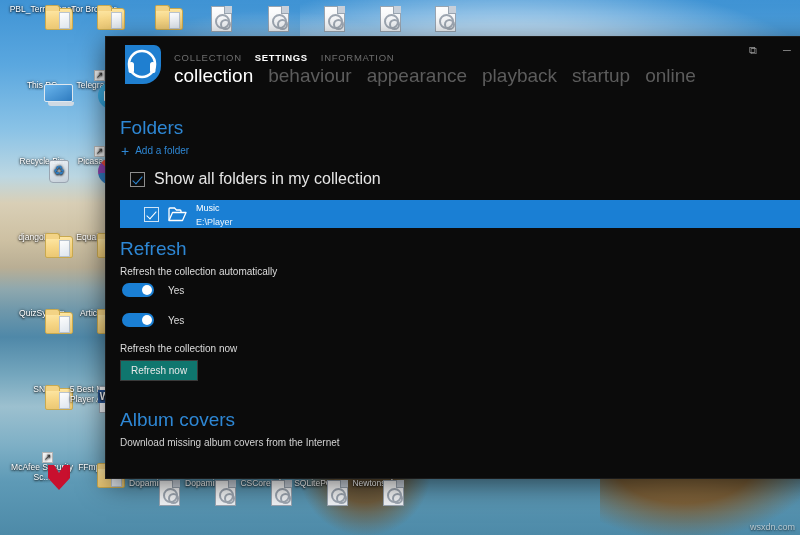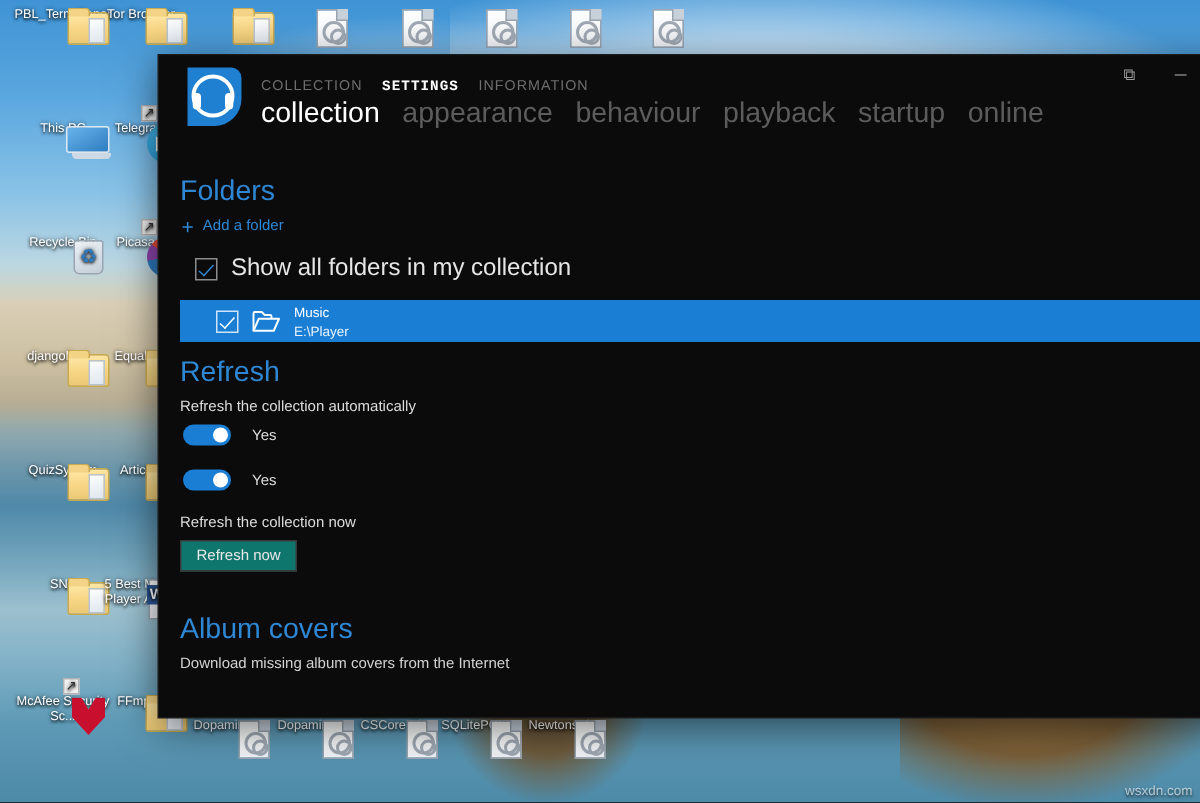--- a/index.html
+++ b/index.html
@@ -221,21 +221,21 @@
     color: #9a9a9a; font-size: 11px; line-height: 1;
     cursor: default;
   }
 
   #tabs-top {
     position: absolute; left: 68px; top: 15px;
     display: flex; gap: 13px;
     font-size: 9.5px; letter-spacing: 0.7px;
   }
   #tabs-top .t { color: #6e6e6e; }
-  #tabs-top .t.active { color: #ffffff; font-weight: bold; font-family: Liberation Mono, monospace; }
+  #tabs-top .t.active { color: #ffffff; font-weight: bold; }
 
   #subnav {
     position: absolute; left: 68px; top: 28px;
     display: flex; gap: 15px;
     font-size: 19px; font-weight: 300;
   }
   #subnav .s { color: #5c5c5c; }
   #subnav .s.active { color: #ffffff; }
 
   #content {
@@ -423,22 +423,22 @@
     </div>
 
     <div id="tabs-top">
       <span class="t">COLLECTION</span>
       <span class="t active">SETTINGS</span>
       <span class="t">INFORMATION</span>
     </div>
 
     <div id="subnav">
       <span class="s active">collection</span>
+      <span class="s">behaviour</span>
       <span class="s">appearance</span>
-      <span class="s">behaviour</span>
       <span class="s">playback</span>
       <span class="s">startup</span>
       <span class="s">online</span>
     </div>
 
     <div id="winbuttons">
       <div class="winbtn">⧉</div>
       <div class="winbtn">─</div>
       <div class="winbtn">□</div>
       <div class="winbtn close">✕</div>

